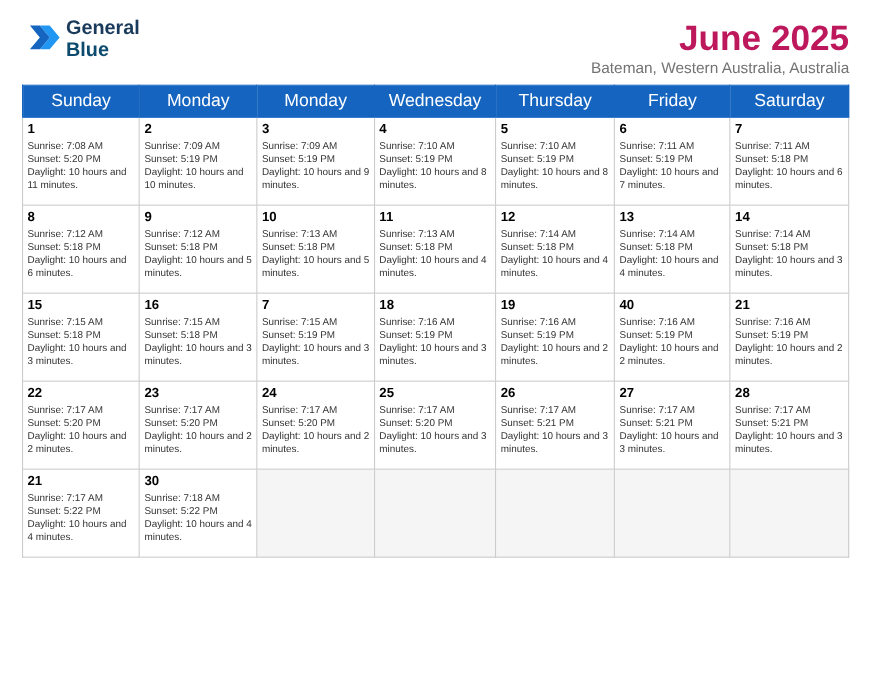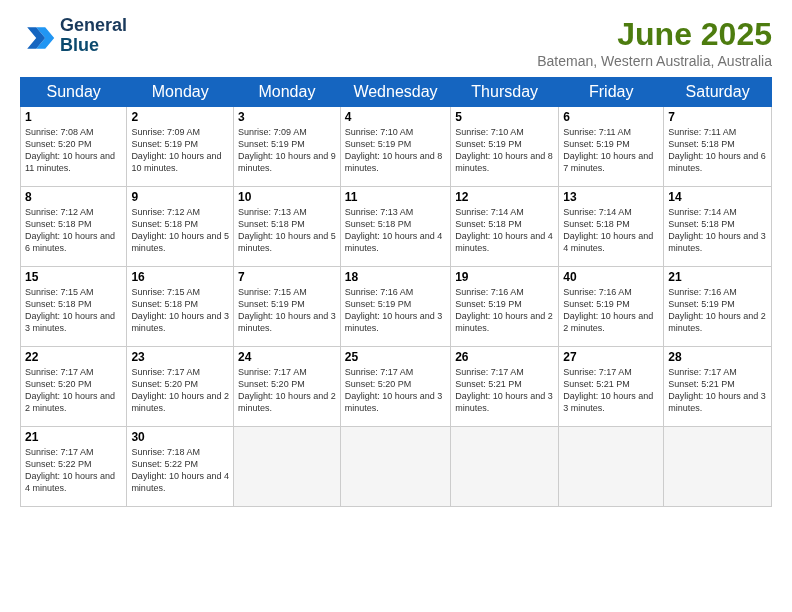--- a/index.html
+++ b/index.html
@@ -16,21 +16,21 @@
       padding: 16px 20px 12px 20px;
     }
     .header {
       display: flex;
       justify-content: space-between;
       align-items: flex-start;
       margin-bottom: 8px;
     }
     .logo {
       display: flex;
-      align-items: flex-end;
+      align-items: flex-start;
     }
     .logo-text {
       font-size: 18px;
       font-weight: bold;
       color: #1a3a5c;
       line-height: 1.1;
     }
     .logo-text span {
       color: #0c4a6e;
     }
@@ -38,21 +38,21 @@
       width: 36px;
       height: 36px;
       margin-right: 4px;
     }
     .title-area {
       text-align: right;
     }
     .month-title {
       font-size: 32px;
       font-weight: bold;
-      color: #4d7c0f;
+      color: #be185d;
     }
     .location {
       font-size: 14px;
       color: #737373;
     }
     .calendar {
       width: 100%;
       border-collapse: collapse;
       font-size: 10px;
     }

